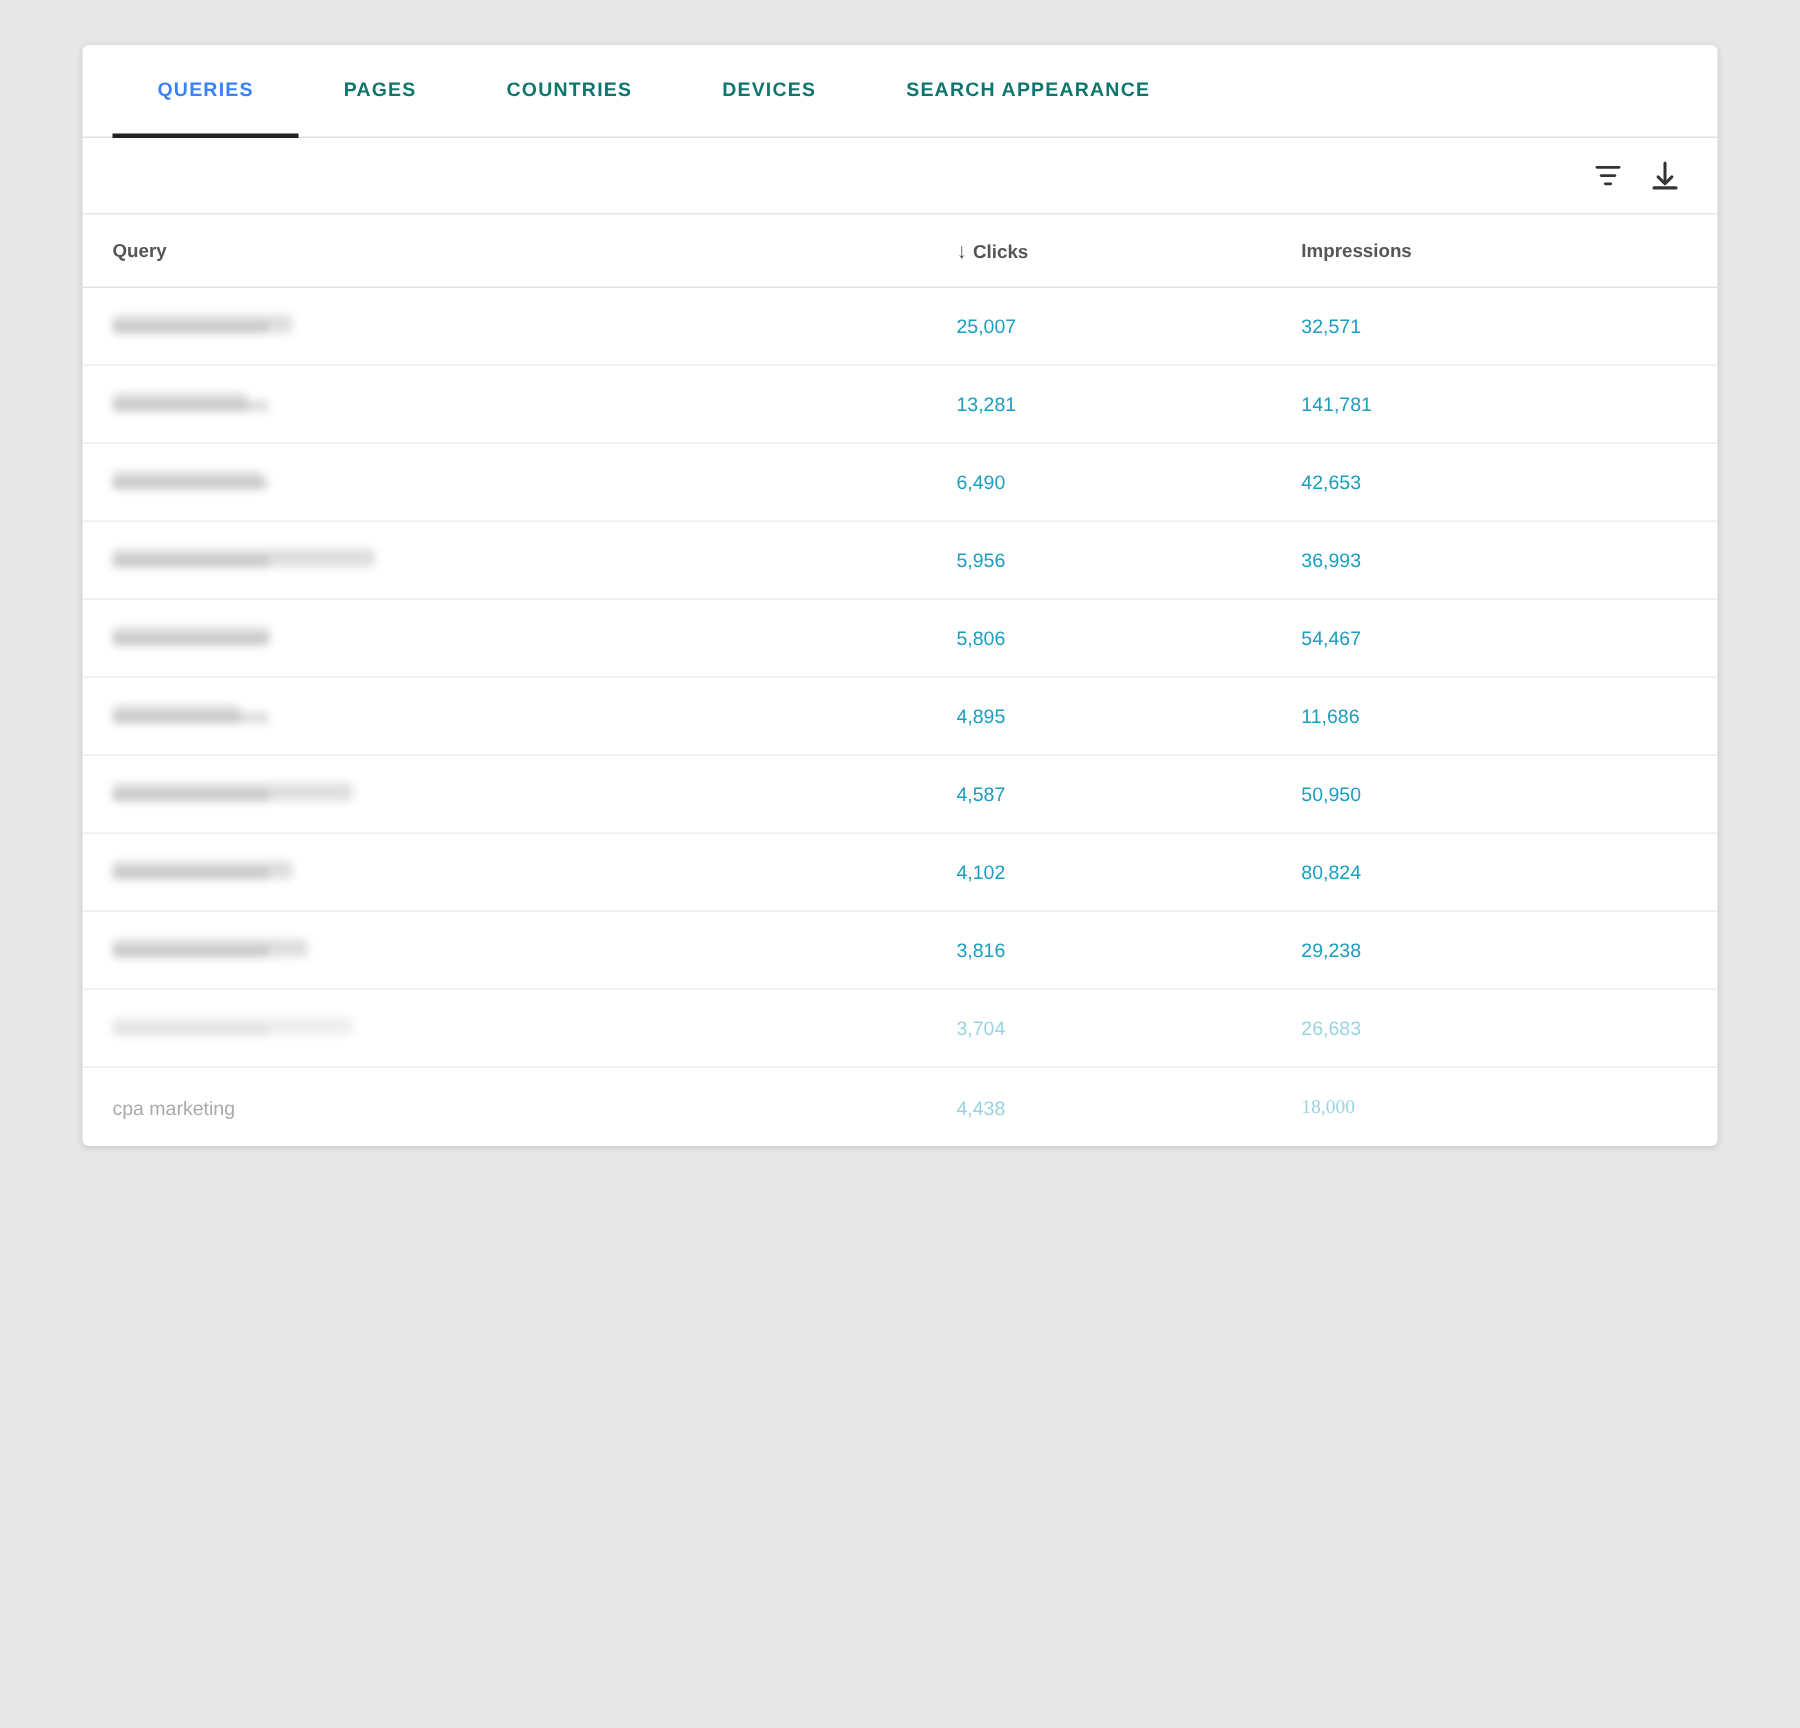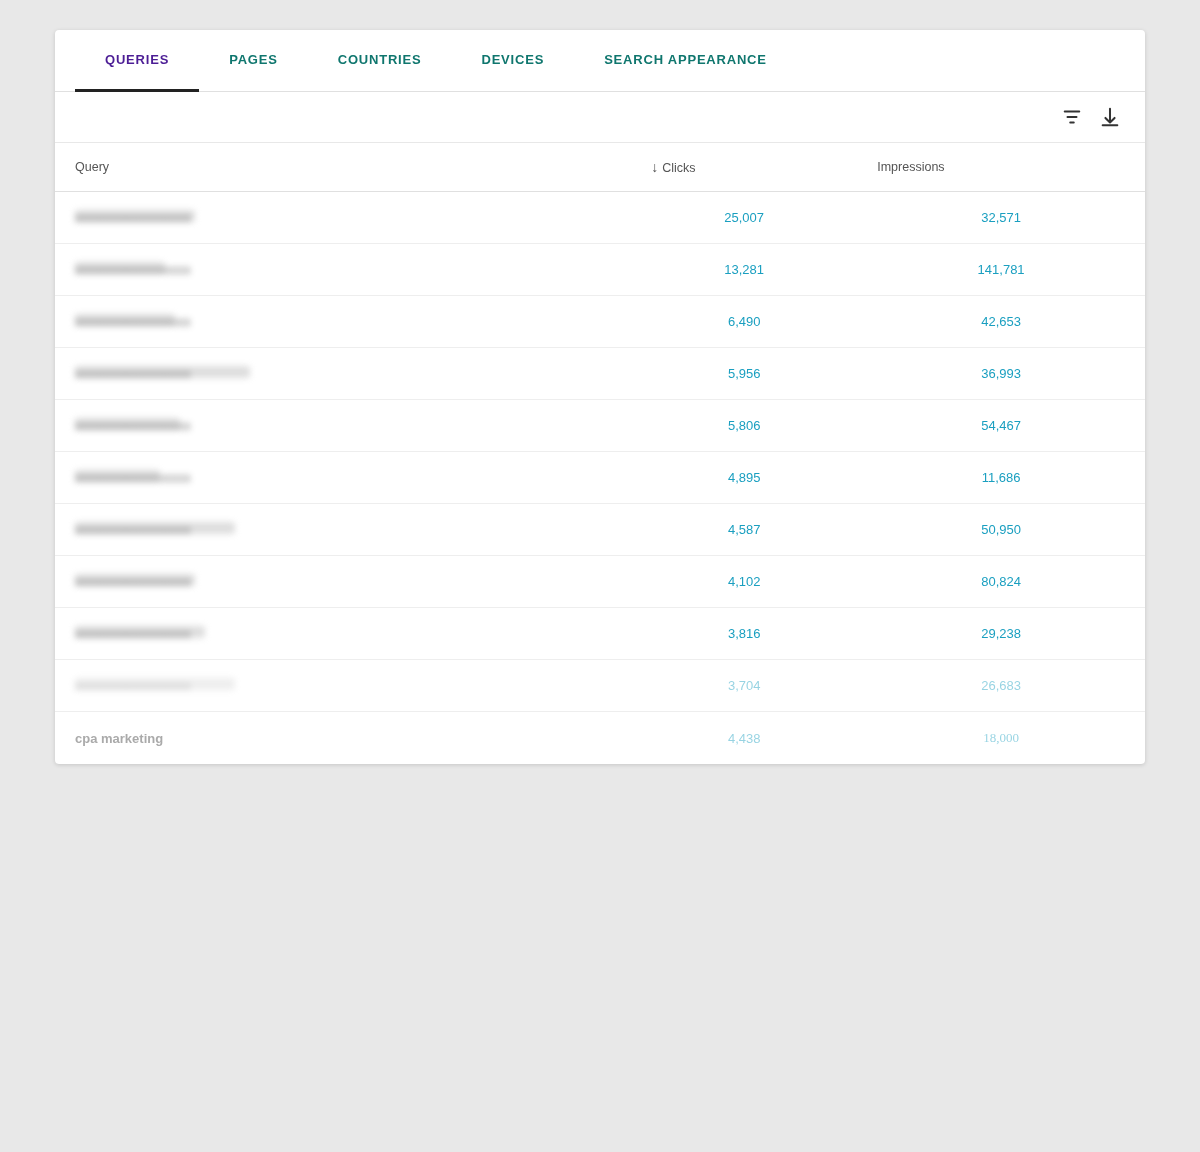--- a/index.html
+++ b/index.html
@@ -39,21 +39,21 @@
       font-weight: 600;
       letter-spacing: 0.8px;
       color: #0f766e;
       cursor: pointer;
       text-transform: uppercase;
       border-bottom: 3px solid transparent;
       margin-bottom: -1px;
     }
 
     .tab.active {
-      color: #4c1d95;
+      color: #3b82f6;
       border-bottom: 3px solid #222;
     }
 
     
     .toolbar {
       display: flex;
       justify-content: flex-end;
       align-items: center;
       padding: 14px 24px;
       gap: 16px;
@@ -78,21 +78,21 @@
       border-collapse: collapse;
     }
 
     thead tr {
       border-bottom: 1px solid #e0e0e0;
     }
 
     thead th {
       padding: 16px 20px;
       font-size: 12.5px;
-      font-weight: 400;
+      font-weight: 700;
       color: #555;
       text-align: left;
     }
 
     thead th.numeric {
       text-align: left;
     }
 
     thead th .sort-indicator {
       display: inline-block;
@@ -108,25 +108,24 @@
       border-bottom: none;
     }
 
     tbody td {
       padding: 18px 20px;
       font-size: 13px;
     }
 
     tbody td.query-cell {
       color: #555;
-      font-weight: bold;
     }
 
     tbody td.numeric {
-      text-align: center;
+      text-align: left;
       color: #1a9fc0;
       font-size: 13px;
     }
 
     .blurred-text {
       display: inline-block;
       background: #c8c8c8;
       border-radius: 3px;
       height: 12px;
       opacity: 0.6;

